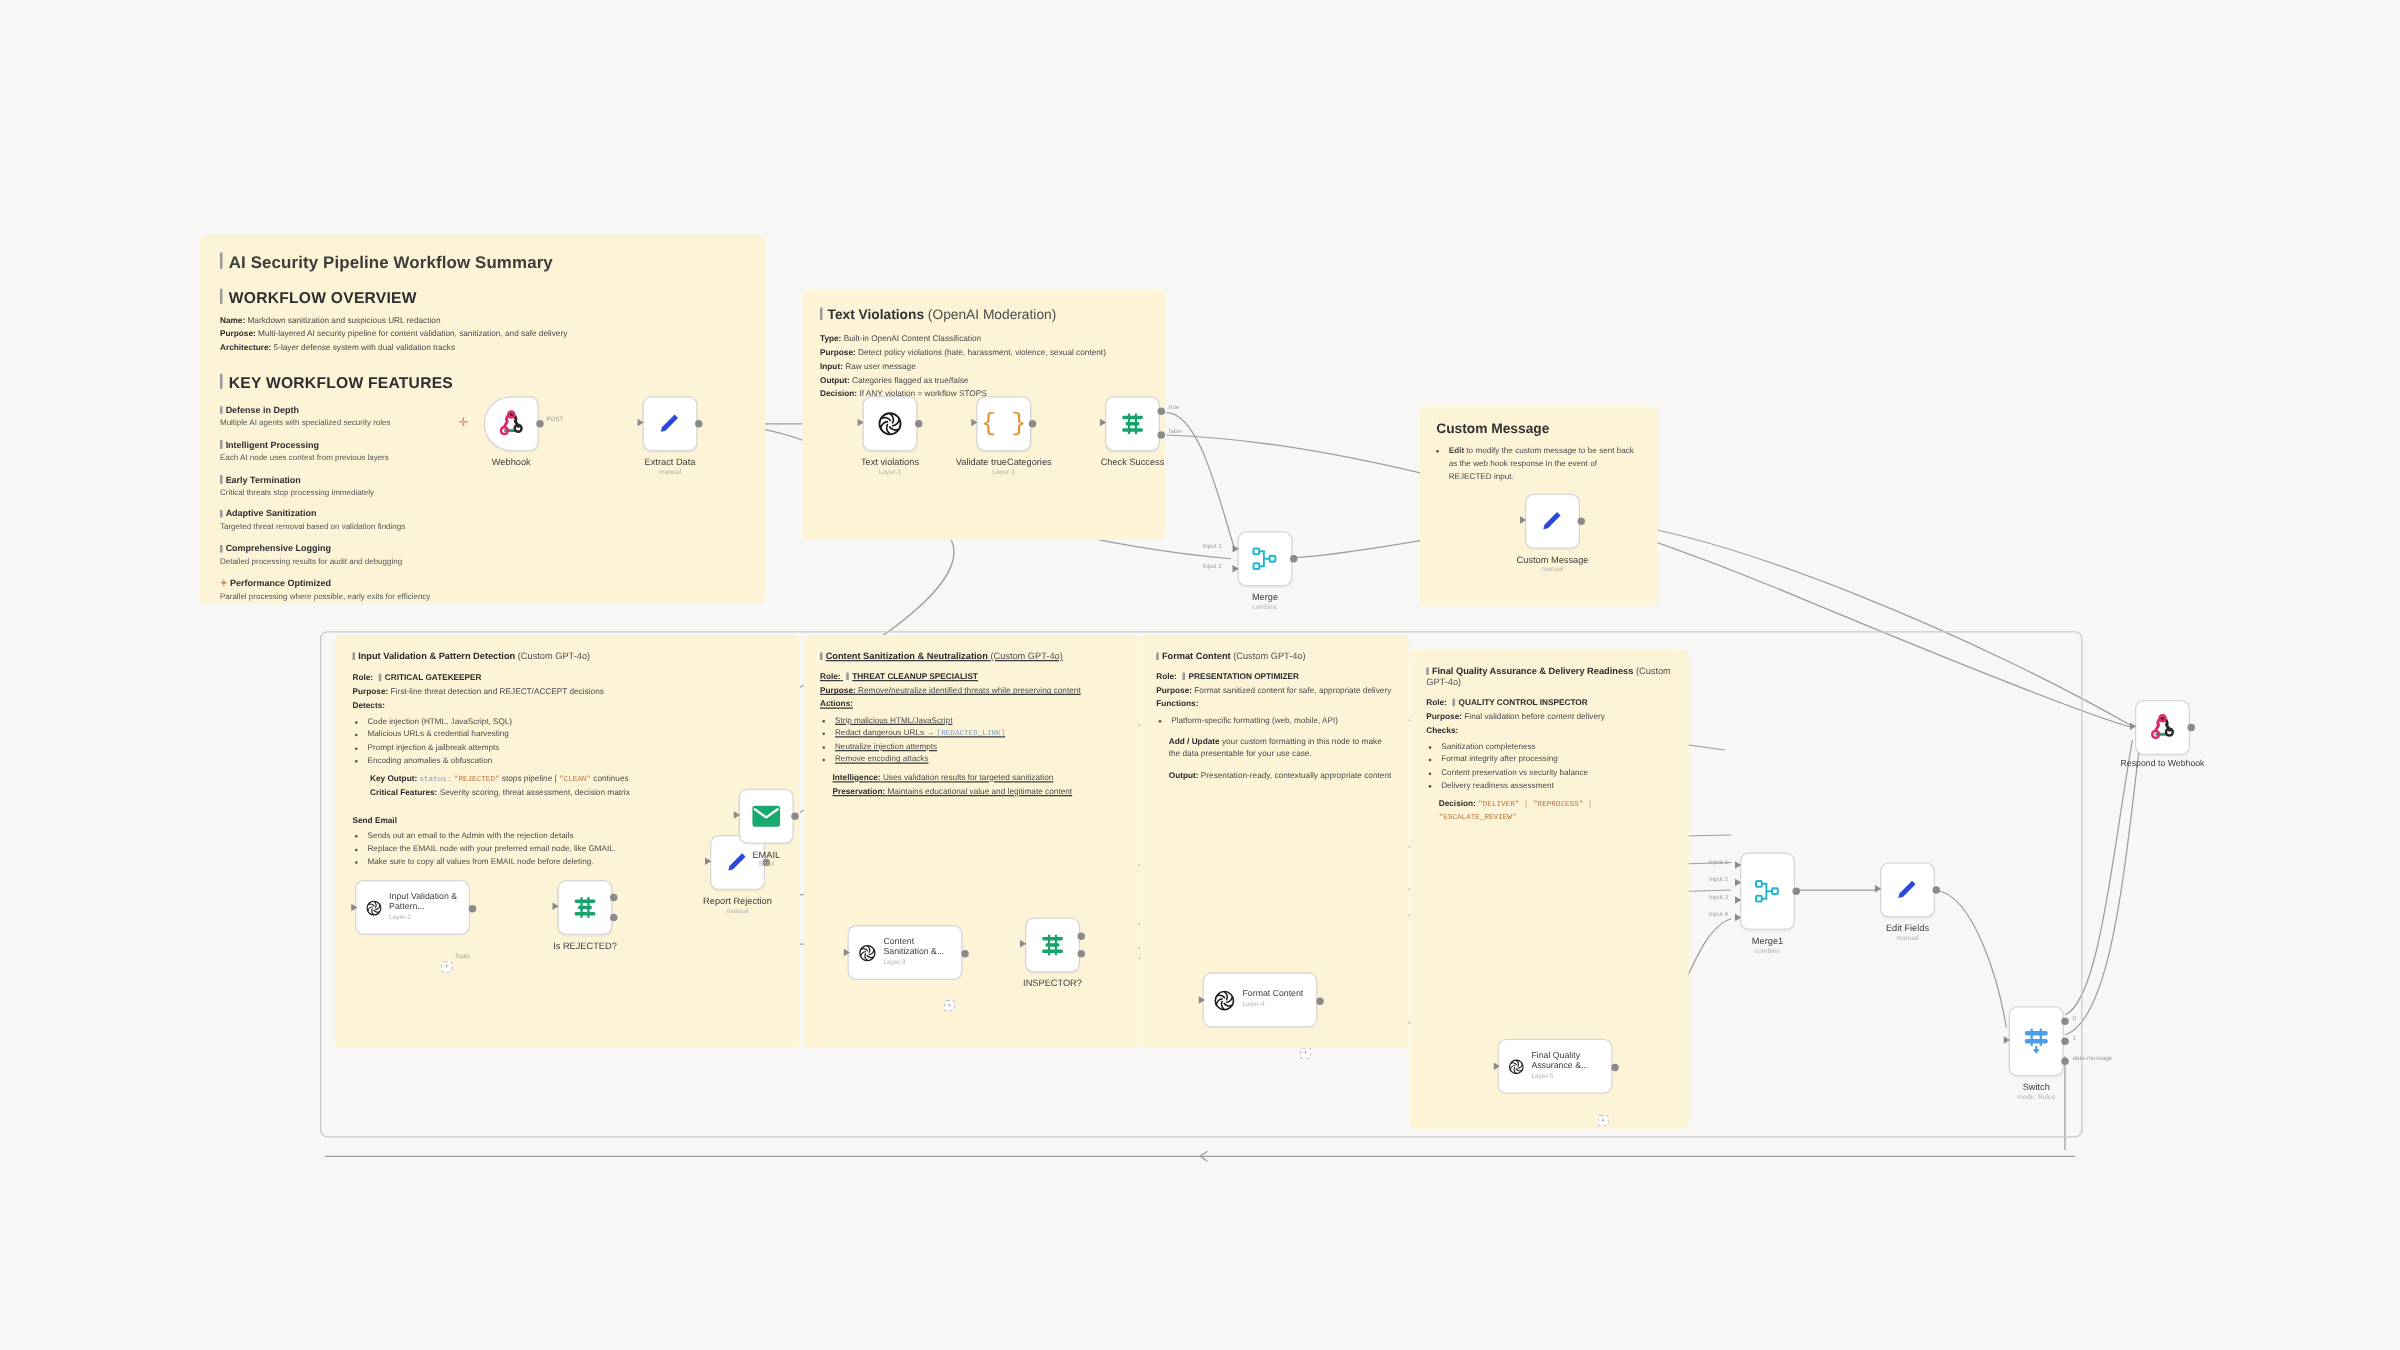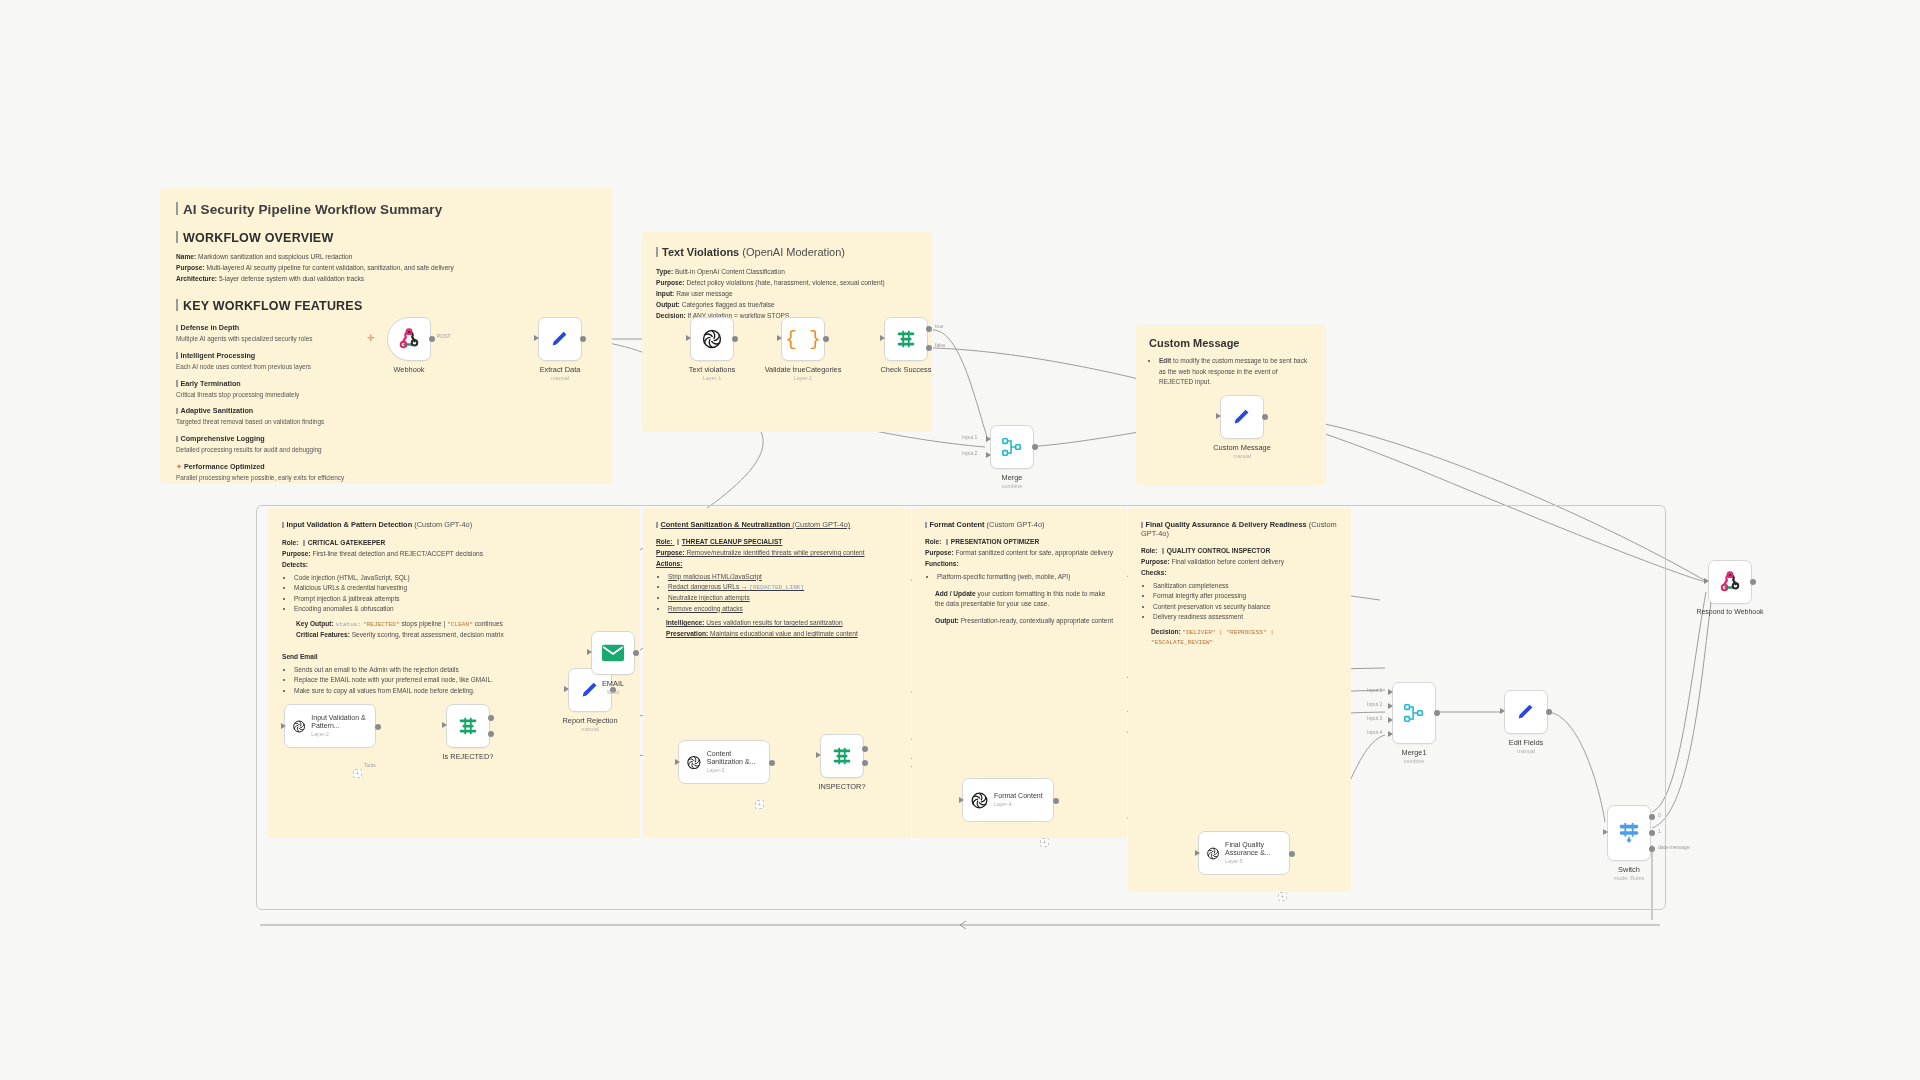--- a/index.html
+++ b/index.html
@@ -325,21 +325,21 @@
       </ul>
       <div class="p indent" style="margin-left:10px; margin-top:7px;">
         <b>Add / Update</b> <span>your custom formatting in this node to make the data presentable for your use case.</span>
       </div>
       <div class="p indent" style="margin-left:10px; margin-top:7px;">
         <b>Output:</b> <span>Presentation-ready, contextually appropriate content</span>
       </div>
     </div>
   </div>
 
-  <div class="note" style="left:1128px; top:508px; width:223px; height:383px;">
+  <div class="note" style="left:1128px; top:520px; width:223px; height:383px;">
     <div class="note-inner" style="padding:12px 13px;">
       <div class="note-title-sm" style="margin-bottom:8px;">
         <span class="bar3"></span><span>Final Quality Assurance &amp; Delivery Readiness</span>
         <span class="reg">(Custom GPT-4o)</span>
       </div>
       <div class="p">
         <b>Role:</b>
         <span class="bar3" style="margin-left:3px;"></span><b>QUALITY CONTROL INSPECTOR</b>
       </div>
       <div class="p"><b>Purpose:</b> <span>Final validation before content delivery</span></div>
@@ -366,21 +366,21 @@
         <circle cx="18" cy="16" r="3" fill="none" stroke="#2b2b2b" stroke-width="2.2"></circle>
         <circle cx="12" cy="4" r="2.6" fill="none" stroke="#e0276d" stroke-width="2.2"></circle>
       </svg>
     </div>
     <div class="port" style="left:42px; top:19px;"></div>
     <div class="edge-lbl" style="left:50px; top:16px;">POST</div>
     <div class="node-label">Webhook</div>
     <div class="plus-red" style="left:-20px; top:17px;">✛</div>
   </div>
 
-  <div class="node" style="left:538px; top:317px; width:44px; height:44px;">
+  <div class="node" style="left:514px; top:317px; width:44px; height:44px;">
     <div class="node-box sq">
       <svg width="22" height="22" viewBox="0 0 24 24">
         <path d="M4 19l1-4L16 4l3 3L8 18l-4 1z" fill="#2a48dd"></path>
       </svg>
     </div>
     <div class="arrow-in" style="left:-4px; top:18px;"></div>
     <div class="port" style="left:42px; top:19px;"></div>
     <div class="node-label">Extract Data</div>
     <div class="node-sublabel">manual</div>
   </div>

